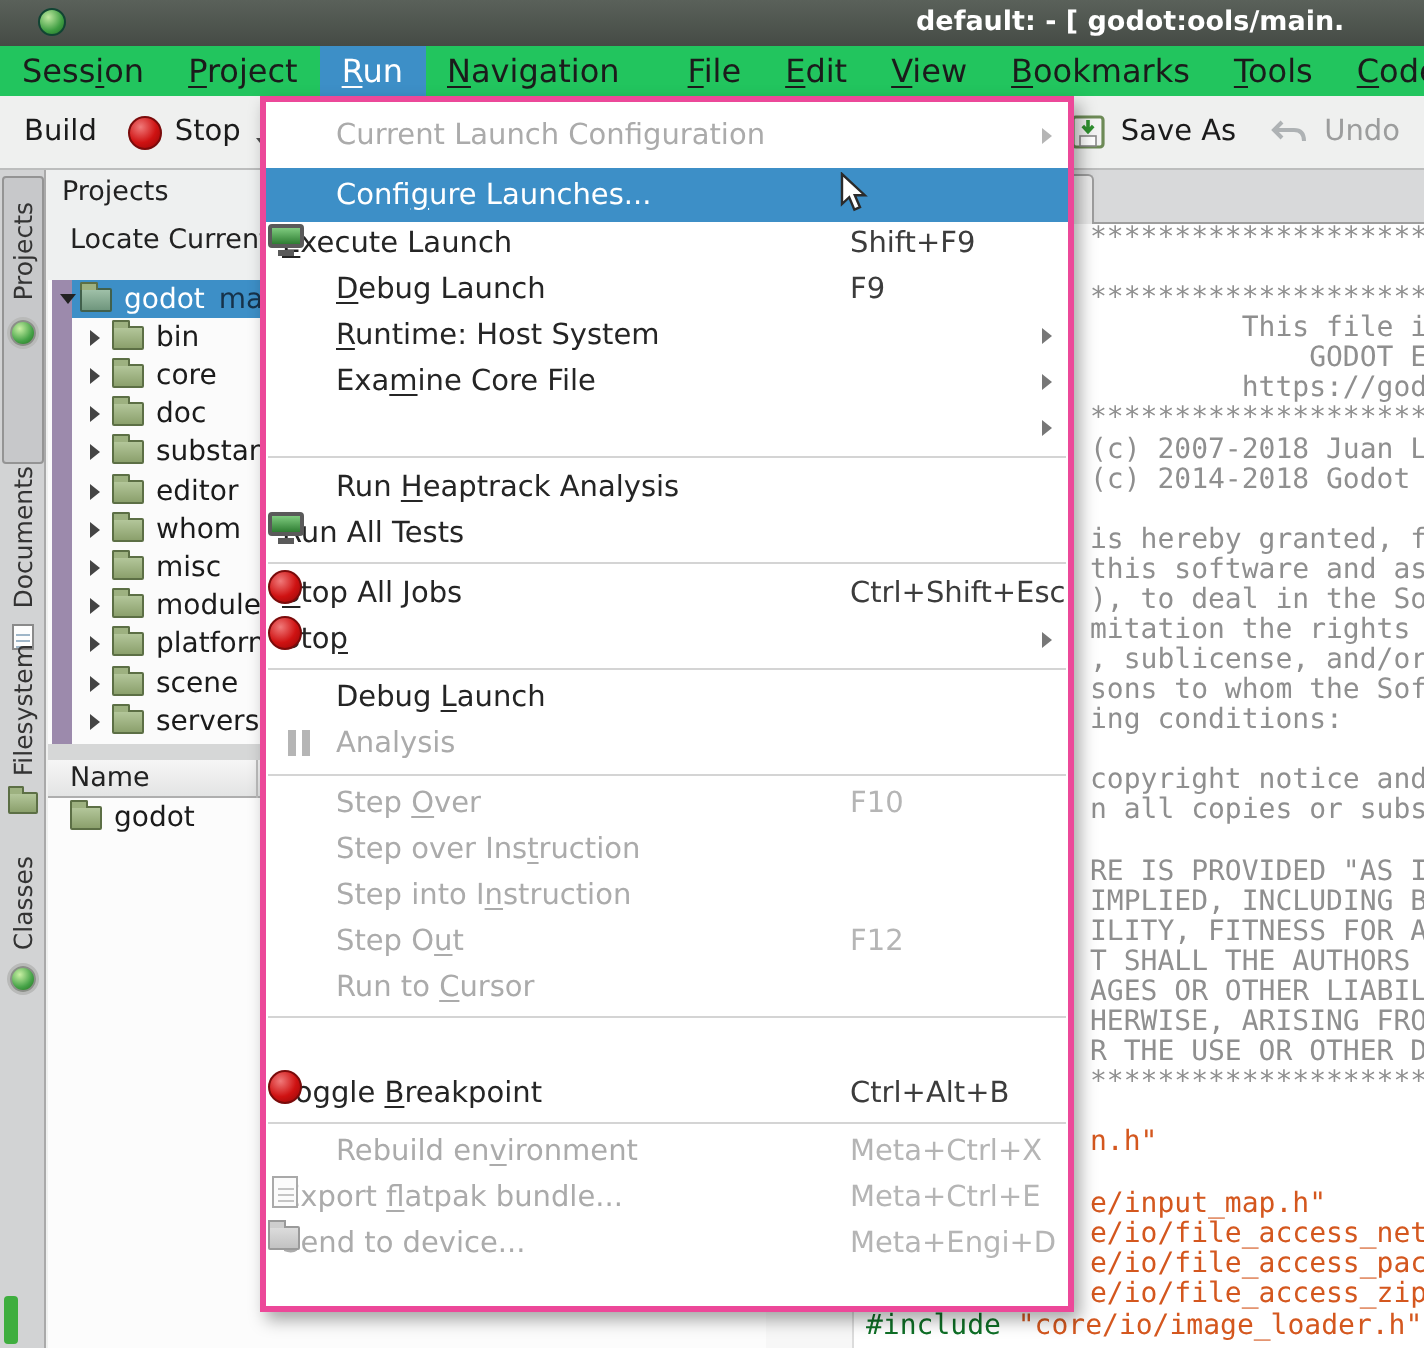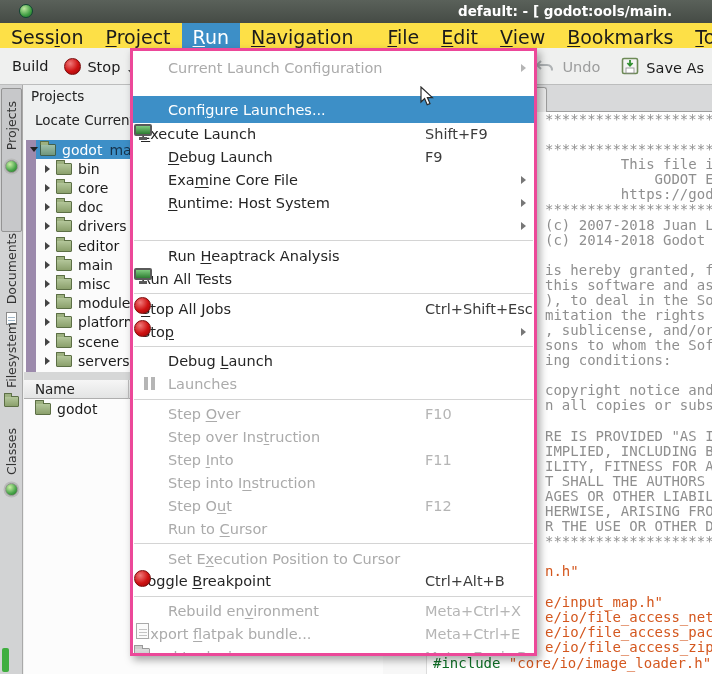--- a/index.html
+++ b/index.html
@@ -11,31 +11,31 @@
   #window{position:relative;width:712px;height:674px;background:#eff0ef;overflow:hidden;}
 
   
   .titlebar{position:absolute;left:0;top:0;width:712px;height:23px;
     background:linear-gradient(#5a615a,#454b45);}
   .win-icon{position:absolute;left:19px;top:4px;width:14px;height:14px;border-radius:50%;
     background:radial-gradient(circle at 35% 30%,#bfe8a0,#3f9e43 60%,#1f6c26);border:1px solid #143;}
   .win-title{position:absolute;left:458px;top:3px;color:#fff;font-weight:bold;font-size:13.5px;white-space:nowrap;}
 
   
-  .menubar{position:absolute;left:0;top:23px;width:712px;height:25px;background:#fde047;
-    display:flex;align-items:stretch;font-size:19px;color:#1b1b1b;}
+  .menubar{position:absolute;left:0;top:23px;width:712px;height:25px;background:#22c55e;
+    display:flex;align-items:stretch;font-size:16px;color:#1b1b1b;}
   .mb-item{padding:3px 11px 0 11px;white-space:nowrap;}
   .mb-item.active{background:var(--highlight);color:#fff;}
   .mb-item u{text-decoration:underline;text-underline-offset:2px;}
   .vsep{width:1px;background:#c3c4c4;margin:4px 6px;}
 
   
   .toolbar{position:absolute;left:0;top:48px;width:712px;height:37px;background:#eff0ef;
     border-bottom:1px solid #bcbdbd;display:flex;align-items:center;font-size:14.5px;color:#1b1b1b;}
-  .tb-btn{display:flex;align-items:flex-end;gap:6px;padding:4px 8px;white-space:nowrap;}
+  .tb-btn{display:flex;align-items:center;gap:6px;padding:4px 8px;white-space:nowrap;}
   .tb-build{margin-left:4px;}
   .stop-circle{width:17px;height:17px;border-radius:50%;
     background:radial-gradient(circle at 35% 30%,#f07a7a,#cf1212 55%,#930707);border:1px solid #7a0b0b;}
   .drop-caret{width:0;height:0;border-left:4px solid transparent;border-right:4px solid transparent;
     border-top:5px solid #4c4c4c;margin:10px 0 0 2px;}
   .tb-right{position:absolute;right:0;top:0;height:36px;display:flex;align-items:center;}
   .tb-undo{color:#9c9d9d;margin-right:4px;}
 
   
   .dockbar{position:absolute;left:0;top:85px;width:23px;height:589px;background:#d2d3d4;border-right:1px solid #a9a9a9;}
@@ -97,21 +97,21 @@
     font-family:"DejaVu Sans Mono","Liberation Mono",monospace;font-size:14px;}
   .kw{color:var(--preproc);}
   .str{color:var(--string);}
 
   
   .menu{position:absolute;left:130px;top:48px;width:407px;height:608px;background:#fff;
     border:3px solid #ec4899;box-shadow:3px 4px 8px rgba(0,0,0,.35);z-index:50;
     display:flex;flex-direction:column;font-size:14.5px;color:#252525;overflow:hidden;}
   .mrow{position:relative;flex:none;height:22.9px;display:flex;align-items:center;padding-left:8px;}
   .mrow.tall{height:33px;}
-  .mrow.highlight{height:27px;background:var(--highlight);color:#fff;margin-top:12px;}
+  .mrow.highlight{height:27px;background:var(--highlight);color:#fff;}
   .mrow.disabled{color:#ababab;}
   .mrow u{text-decoration:underline;text-underline-offset:2px;}
   .mi-icon{width:20px;height:18px;flex:none;margin-right:7px;position:relative;}
   .mi-shortcut{position:absolute;left:292px;white-space:nowrap;color:#3c3c3c;}
   .mrow.disabled .mi-shortcut{color:#b5b5b5;}
   .mi-sub{position:absolute;right:8px;width:0;height:0;border-top:4px solid transparent;
     border-bottom:4px solid transparent;border-left:5px solid #777;}
   .mrow.disabled .mi-sub{border-left-color:#b5b5b5;}
   .msep{flex:none;height:1px;background:#d4d4d4;margin:3px 1px;}
   
@@ -172,35 +172,35 @@
   <div class="toolbar">
     <div class="tb-btn tb-build">
       <span>Build</span>
     </div>
     <div class="tb-btn">
       <span class="stop-circle"></span>
       <span>Stop</span>
       <span class="drop-caret"></span>
     </div>
     <div class="tb-right">
-      <div class="tb-btn tb-undo">
-        <svg width="22" height="18" viewBox="0 0 22 18">
-          <path d="M7 4 L3 8 L7 12" fill="none" stroke="#aeb2b4" stroke-width="2"></path>
-          <path d="M3.5 8 L13 8 C17 8 18 10.5 18 13.5" fill="none" stroke="#aeb2b4" stroke-width="2"></path>
-        </svg>
-        <span>Undo</span>
-      </div>
       <div class="tb-btn">
         <svg width="20" height="20" viewBox="0 0 20 20">
           <rect x="2.5" y="2.5" width="15" height="15" rx="1.5" fill="#f4f4f4" stroke="#6d8a56" stroke-width="1.6"></rect>
           <rect x="6" y="12" width="8" height="5" fill="#ffffff" stroke="#8a8a8a" stroke-width="0.8"></rect>
           <path d="M10 4 L10 9 M7.4 7 L10 9.8 L12.6 7" fill="none" stroke="#2f8f2f" stroke-width="1.8"></path>
         </svg>
         <span>Save As</span>
       </div>
+      <div class="tb-btn tb-undo">
+        <svg width="22" height="18" viewBox="0 0 22 18">
+          <path d="M7 4 L3 8 L7 12" fill="none" stroke="#aeb2b4" stroke-width="2"></path>
+          <path d="M3.5 8 L13 8 C17 8 18 10.5 18 13.5" fill="none" stroke="#aeb2b4" stroke-width="2"></path>
+        </svg>
+        <span>Undo</span>
+      </div>
     </div>
   </div>
 
   <div class="dockbar">
     <div class="dock-tab active t-projects">
       <span class="vtext">Projects</span>
       <span class="dock-ico-sphere"></span>
     </div>
     <div class="dock-tab t-documents">
       <span class="vtext">Documents</span>
@@ -245,33 +245,33 @@
 
           <div class="tree-row child" style="top: 57.6px; padding-left: 0px;">
             <span class="tw-right"></span>
             <span class="folder"></span>
             <span>doc</span>
           </div>
 
           <div class="tree-row child" style="top: 76.8px; padding-left: 0px;">
             <span class="tw-right"></span>
             <span class="folder"></span>
-            <span>drivers</span>
+            <span>substan</span>
           </div>
 
           <div class="tree-row child" style="top: 96px; padding-left: 0px;">
             <span class="tw-right"></span>
             <span class="folder"></span>
             <span>editor</span>
           </div>
 
           <div class="tree-row child" style="top: 115.2px; padding-left: 0px;">
             <span class="tw-right"></span>
             <span class="folder"></span>
-            <span>main</span>
+            <span>whom</span>
           </div>
 
           <div class="tree-row child" style="top: 134.4px; padding-left: 0px;">
             <span class="tw-right"></span>
             <span class="folder"></span>
             <span>misc</span>
           </div>
 
           <div class="tree-row child" style="top: 153.6px; padding-left: 0px;">
             <span class="tw-right"></span>
@@ -420,28 +420,28 @@
 
       <div class="mrow">
         <span class="mi-icon"></span>
         <span><u>D</u>ebug Launch</span>
         <span class="mi-shortcut">F9</span>
 
       </div>
 
       <div class="mrow">
         <span class="mi-icon"></span>
+        <span><u>R</u>untime: Host System</span>
+
+        <span class="mi-sub"></span>
+      </div>
+
+      <div class="mrow">
+        <span class="mi-icon"></span>
         <span>Exa<u>m</u>ine Core File</span>
-
-        <span class="mi-sub"></span>
-      </div>
-
-      <div class="mrow">
-        <span class="mi-icon"></span>
-        <span><u>R</u>untime: Host System</span>
 
         <span class="mi-sub"></span>
       </div>
 
       <div class="mrow">
         <span class="mi-icon"></span>
 
         <span class="mi-sub"></span>
       </div>
     <div class="msep"></div>
@@ -472,43 +472,37 @@
       </div>
     <div class="msep"></div>
       <div class="mrow">
         <span class="mi-icon"></span>
         <span>Debug <u>L</u>aunch</span>
 
       </div>
 
       <div class="mrow disabled">
         <span class="mi-icon ico-pause"></span>
-        <span>Launches</span>
+        <span>Analysis</span>
 
       </div>
     <div class="msep"></div>
       <div class="mrow disabled">
         <span class="mi-icon"></span>
         <span>Step <u>O</u>ver</span>
         <span class="mi-shortcut">F10</span>
 
       </div>
 
       <div class="mrow disabled">
         <span class="mi-icon"></span>
         <span>Step over Ins<u>t</u>ruction</span>
 
       </div>
 
-      <div class="mrow disabled">
-        <span class="mi-icon"></span>
-        <span>Step <u>I</u>nto</span>
-        <span class="mi-shortcut">F11</span>
-
-      </div>
 
       <div class="mrow disabled">
         <span class="mi-icon"></span>
         <span>Step into I<u>n</u>struction</span>
 
       </div>
 
       <div class="mrow disabled">
         <span class="mi-icon"></span>
         <span>Step O<u>u</u>t</span>
@@ -517,21 +511,20 @@
       </div>
 
       <div class="mrow disabled">
         <span class="mi-icon"></span>
         <span>Run to <u>C</u>ursor</span>
 
       </div>
     <div class="msep"></div>
       <div class="mrow disabled">
         <span class="mi-icon"></span>
-        <span>Set E<u>x</u>ecution Position to Cursor</span>
 
       </div>
 
       <div class="mrow">
         <span class="mi-icon ico-stopred"></span>
         <span>Toggle <u>B</u>reakpoint</span>
         <span class="mi-shortcut">Ctrl+Alt+B</span>
 
       </div>
     <div class="msep"></div>

